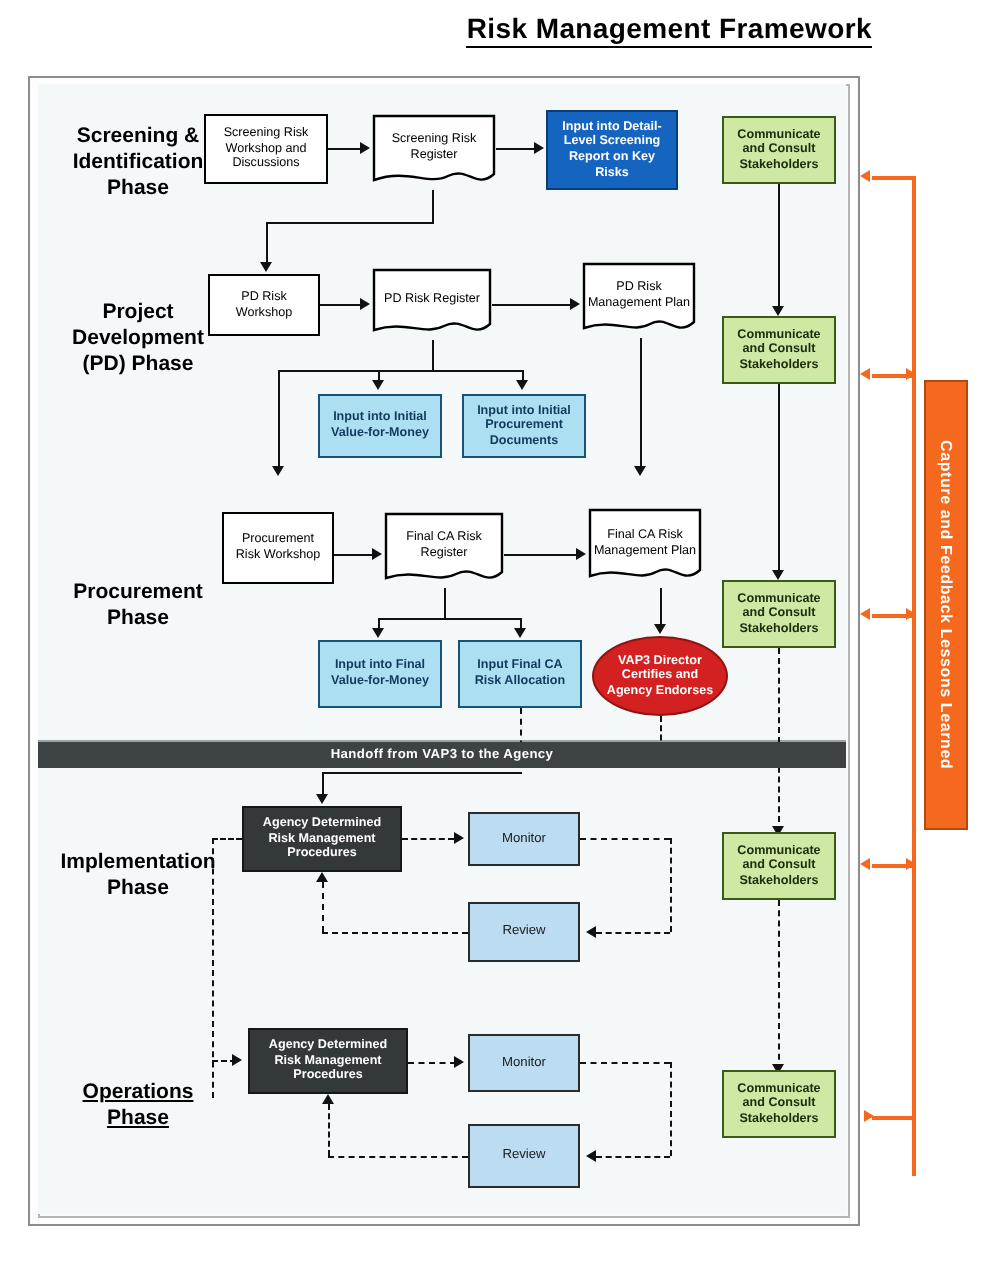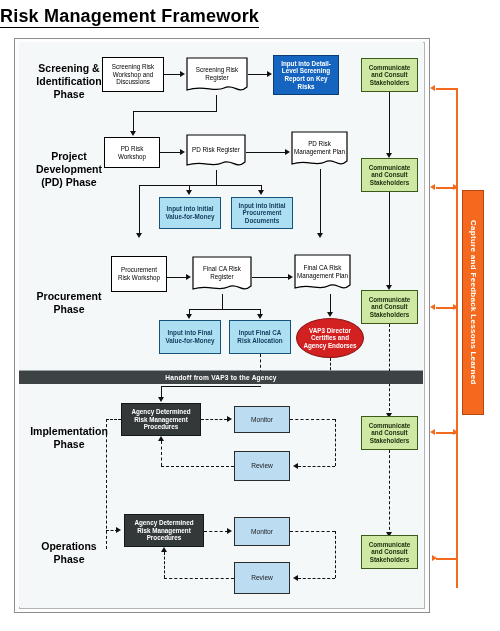--- a/index.html
+++ b/index.html
@@ -1,20 +1,20 @@
 <!DOCTYPE html>
 <html><head>
 <meta charset="utf-8">
 <style>
   html,body{margin:0;padding:0;background:#ffffff;}
   body{width:500px;height:631px;position:relative;overflow:hidden;
        font-family:"Liberation Sans","DejaVu Sans",sans-serif;color:#000;}
 
-  #title{position:absolute;left:0;top:6px;width:436px;text-align:left;
-         font-size:18px;font-weight:bold;letter-spacing:.2px;}
+  #title{position:absolute;left:0;top:6px;width:436px;text-align:right;
+         font-size:14px;font-weight:bold;letter-spacing:.2px;}
   #title span{border-bottom:1.5px solid #000;padding-bottom:1px;}
 
   
   #frame-outer{position:absolute;left:14px;top:38px;width:414px;height:573px;
                border:1px solid #8d8d8d;background:#fdfdfd;}
   #frame-inner{position:absolute;left:19px;top:42px;width:404px;height:565px;
                border:1px solid #b4b4b4;background:#f7f9fa;}
 
   .phase-row{position:absolute;left:19px;width:404px;
              border-bottom:1px solid #9aa3a8;background:#f5f8f9;}
@@ -90,21 +90,21 @@
 <div class="phase-row" style="top:42px;height:74px;"></div>
 <div class="phase-row" style="top:116px;height:124px;"></div>
 <div class="phase-row" style="top:240px;height:130px;"></div>
 <div class="phase-row" style="top:383px;height:110px;"></div>
 <div class="phase-row" style="top:493px;height:114px;border-bottom:none;"></div>
 
 <div class="phase-label" style="left:24px;top:62px;width:90px;">Screening &amp;<br>Identification<br>Phase</div>
 <div class="phase-label" style="left:24px;top:150px;width:90px;">Project<br>Development<br>(PD) Phase</div>
 <div class="phase-label" style="left:24px;top:290px;width:90px;">Procurement<br>Phase</div>
 <div class="phase-label" style="left:19px;top:425px;width:100px;">Implementation<br>Phase</div>
-<div class="phase-label" style="left:24px;top:540px;width:90px;">Operations<br>Phase</div>
+<div class="phase-label" style="left:24px;top:540px;width:90px;text-decoration:underline;">Operations<br>Phase</div>
 
 <div class="node n-plain" style="left:102px;top:57px;width:62px;height:35px;">Screening Risk Workshop and Discussions</div>
 
 <div class="doc-wrap" style="left:186px;top:57px;width:62px;height:38px;">
   <svg width="62" height="38">
     <path d="M1,1 H61 V30 C52,38 48,26 38,31 C28,36 18,27 1,33 Z" fill="#ffffff" stroke="#000" stroke-width="1.2"></path>
   </svg>
   <div class="doc-txt">Screening Risk Register</div>
 </div>
 

